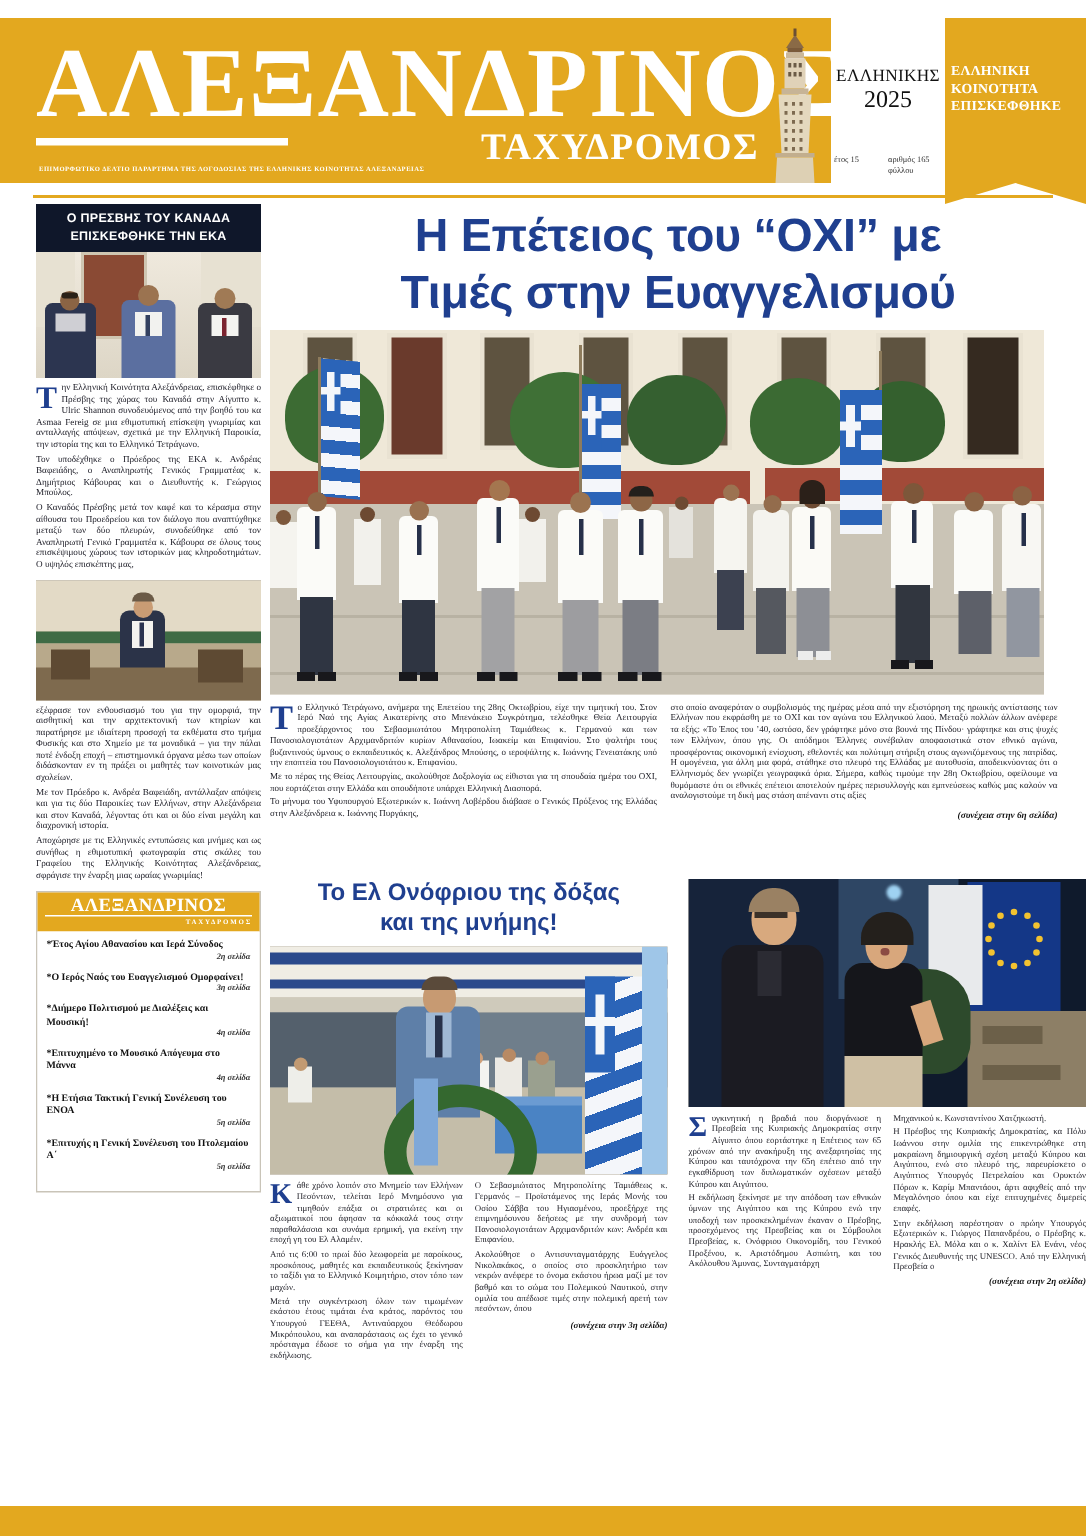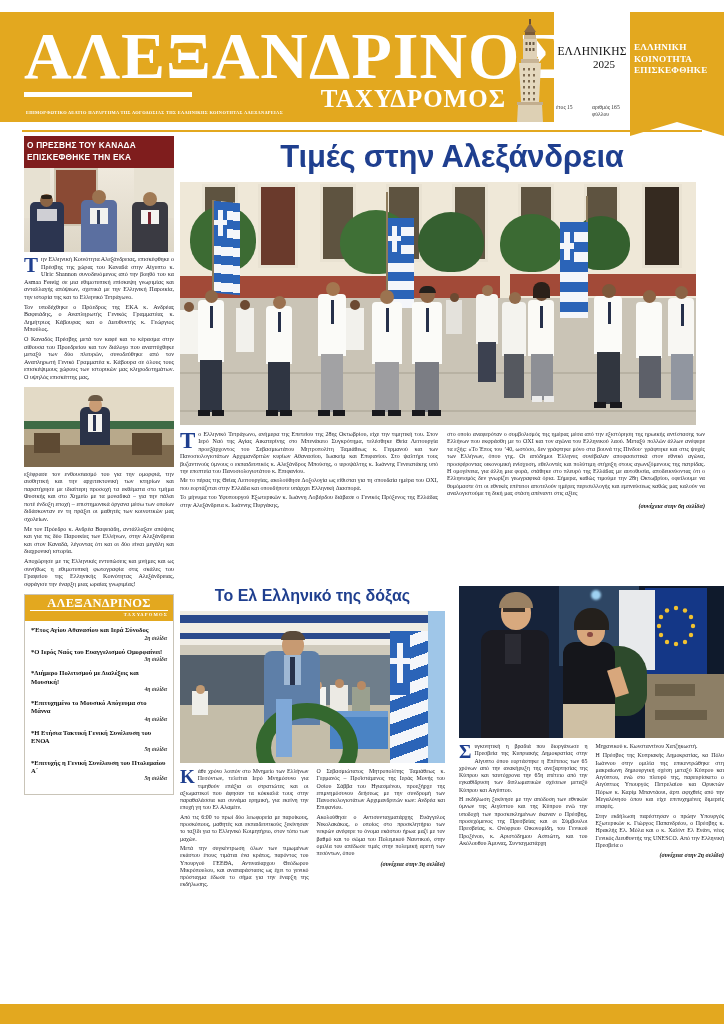--- a/index.html
+++ b/index.html
@@ -35,37 +35,37 @@
   .mast-fineprint{
     position:absolute;left:26px;top:110px;width:470px;
     font-size:4.4px;line-height:6px;letter-spacing:.35px;color:#ffffff;font-weight:bold;
     white-space:nowrap;overflow:hidden;
   }
 
   .mast-date{
     position:absolute;left:554px;top:44px;width:76px;text-align:center;
     font-size:11.5px;line-height:14px;color:#111;letter-spacing:.2px;
   }
-  .mast-year{position:absolute;left:554px;top:58px;width:76px;text-align:center;font-size:11px;color:#111;margin-left:12px;}
+  .mast-year{position:absolute;left:554px;top:58px;width:76px;text-align:center;font-size:16px;color:#111;}
   .mast-org{
     position:absolute;left:634px;top:42px;width:88px;
     font-size:9.2px;line-height:11.5px;font-weight:bold;color:#ffffff;letter-spacing:.2px;
   }
   .mast-issue{position:absolute;left:556px;top:104px;width:30px;font-size:5.6px;line-height:7px;color:#333;}
   .mast-issue2{position:absolute;left:592px;top:104px;width:46px;font-size:5.6px;line-height:7px;color:#333;}
 
   
   .lh{position:absolute;left:505px;top:18px;width:50px;height:106px;}
 
   .rule-top{position:absolute;left:22px;top:130px;width:680px;height:1.6px;background:#e3a81f;}
 
   
   .sidebar{position:absolute;left:24px;top:136px;width:150px;}
   .sb-head{
-    background:#7f1d1d;color:#fff;font-weight:bold;
+    background:#0f172a;color:#fff;text-align:center;font-weight:bold;
     font-size:8.3px;line-height:11.5px;padding:4px 3px 5px;letter-spacing:.2px;
     font-family:"Liberation Sans","DejaVu Sans",sans-serif;
   }
   .sb-photo{width:150px;height:84px;position:relative;overflow:hidden;background:#d8d2c6;}
   .sb-body{font-size:6.1px;line-height:7.6px;text-align:justify;color:#20202a;margin-top:4px;}
   .sb-body p{margin:0 0 2px;}
   .dropcap{float:left;font-size:21px;line-height:17px;font-weight:bold;color:#1f3f8f;
     margin:1px 3px 0 0;font-family:"Liberation Serif",serif;}
   .sb-photo2{width:150px;height:80px;margin:5px 0 4px;position:relative;overflow:hidden;background:#8a8576;}
 
@@ -266,21 +266,22 @@
         <div class="toc-item">
           <div class="t">*Επιτυχής η Γενική Συνέλευση του Πτολεμαίου Α΄</div>
           <div class="p">5η σελίδα</div>
         </div>
       </div>
     </div>
   </div>
 
   <div class="main">
     <div class="lead-headline">
-      <div>Τιμές στην Αλεξάνδρεια</div>
+      <div>Η Επέτειος του “ΟΧΙ” με</div>
+      <div>Τιμές στην Ευαγγελισμού</div>
     </div>
 
     <div class="lead-photo">
       <div class="ph">
 
         <div style="position:absolute;inset:0;background:#e7e0cf;"></div>
         <div style="position:absolute;left:0;top:0;width:516px;height:118px;background:#efe8d8;"></div>
 
         <div style="position:absolute;left:22px;top:2px;width:30px;height:74px;background:#5e5340;border:3px solid #e9e2d2;"></div>
         <div style="position:absolute;left:78px;top:2px;width:34px;height:78px;background:#6a3a2c;border:3px solid #e9e2d2;"></div>
@@ -415,21 +416,22 @@
         <p>στο οποίο αναφερόταν ο συμβολισμός της ημέρας μέσα από την εξιστόρηση της ηρωικής αντίστασης των Ελλήνων που εκφράσθη με το ΟΧΙ και τον αγώνα του Ελληνικού λαού. Μεταξύ πολλών άλλων ανέφερε τα εξής: «Το Έπος του ’40, ωστόσο, δεν γράφτηκε μόνο στα βουνά της Πίνδου· γράφτηκε και στις ψυχές των Ελλήνων, όπου γης. Οι απόδημοι Έλληνες συνέβαλαν αποφασιστικά στον εθνικό αγώνα, προσφέροντας οικονομική ενίσχυση, εθελοντές και πολύτιμη στήριξη στους αγωνιζόμενους της πατρίδας. Η ομογένεια, για άλλη μια φορά, στάθηκε στο πλευρό της Ελλάδας με αυτοθυσία, αποδεικνύοντας ότι ο Ελληνισμός δεν γνωρίζει γεωγραφικά όρια. Σήμερα, καθώς τιμούμε την 28η Οκτωβρίου, οφείλουμε να θυμόμαστε ότι οι εθνικές επέτειοι αποτελούν ημέρες περισυλλογής και εμπνεύσεως καθώς μας καλούν να αναλογιστούμε τη δική μας στάση απέναντι στις αξίες</p>
         <div class="contd">(συνέχεια στην 6η σελίδα)</div>
       </div>
     </div>
   </div>
 
   <div class="bottom">
 
     <div class="story">
       <div class="story-head">
-        <div>Το Ελ Ελληνικό της δόξας</div>
+        <div>Το Ελ Ονόφριου της δόξας</div>
+        <div>και της μνήμης!</div>
       </div>
       <div class="story-photo">
         <div class="ph">
           <div style="position:absolute;inset:0;background:#b8b09e;"></div>
 
           <div style="position:absolute;left:0;top:0;width:265px;height:34px;background:#f0ede4;"></div>
           <div style="position:absolute;left:0;top:4px;width:265px;height:8px;background:#2b4a8c;"></div>
           <div style="position:absolute;left:0;top:22px;width:265px;height:6px;background:#2b4a8c;"></div>
           <div style="position:absolute;left:0;top:34px;width:265px;height:10px;background:#cfcabb;"></div>
 

